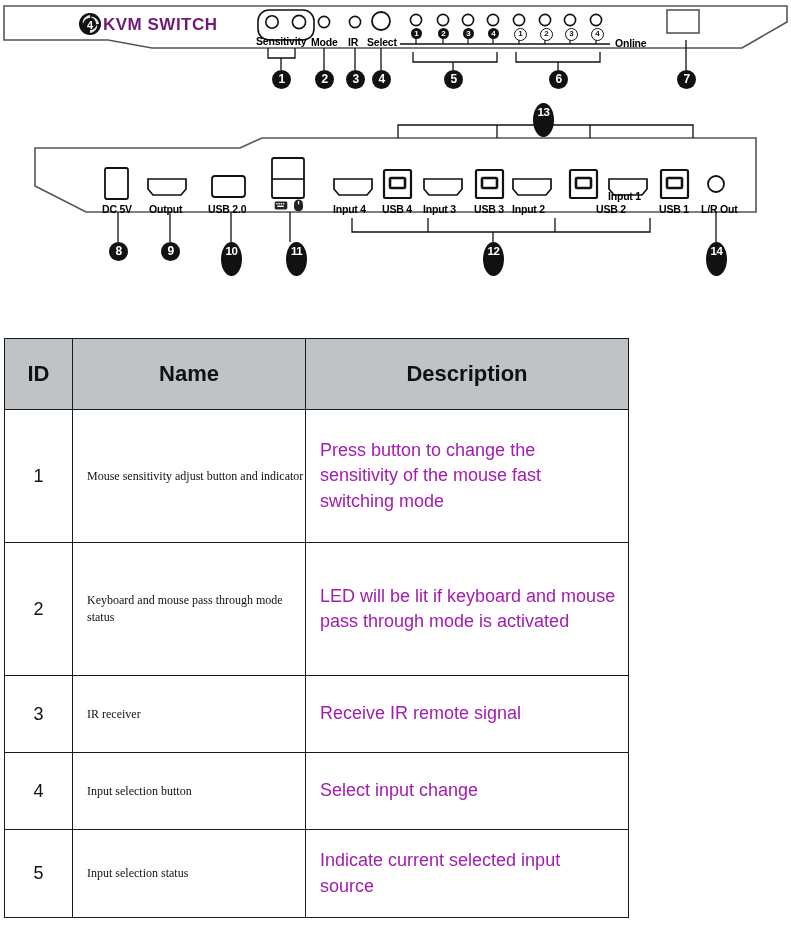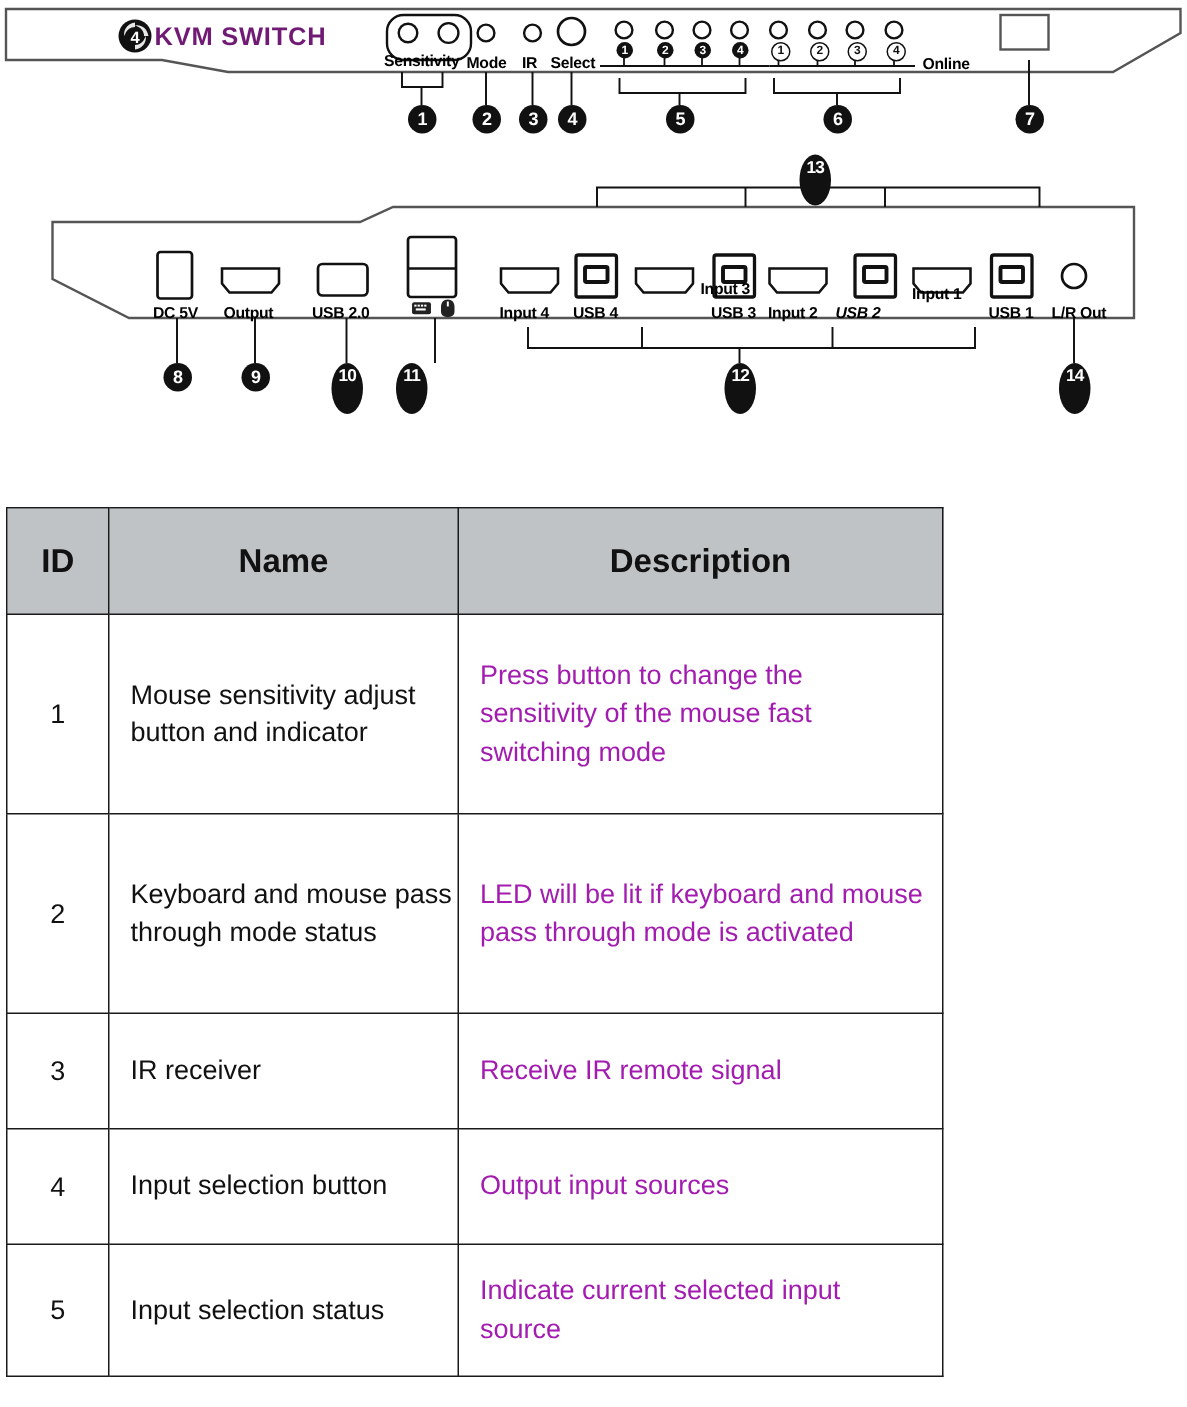--- a/index.html
+++ b/index.html
@@ -98,24 +98,25 @@
   }
   #spec-table th.col-id   { width: 65px; }
   #spec-table th.col-name { width: 230px; }
 
   #spec-table td.cell-id {
     text-align: center;
     font-size: 18px;
     color: #111;
   }
   #spec-table td.cell-name {
-    font-size: 18px;
+    font-size: 12px;
     padding: 6px 0 6px 14px;
     line-height: 1.40;
     color: #111;
+    font-family: Liberation Serif, serif;
   }
   #spec-table td.cell-desc {
     font-size: 18px;
     padding: 6px 12px 6px 14px;
     line-height: 1.40;
     color: #a21caf;
   }
 </style>
 </head>
 <body>
@@ -280,24 +281,24 @@
   <span class="badge" style="left:549px; top:70px;">6</span>
   <span class="badge" style="left:677px; top:70px;">7</span>
 
   <span class="badge wide" style="left:533px; top:103px;">13</span>
 
   <span class="dev-label" style="left:102px; top:203px;">DC 5V</span>
   <span class="dev-label" style="left:149px; top:203px;">Output</span>
   <span class="dev-label" style="left:208px; top:203px;">USB 2.0</span>
   <span class="dev-label" style="left:333px; top:203px;">Input 4</span>
   <span class="dev-label" style="left:382px; top:203px;">USB 4</span>
-  <span class="dev-label" style="left:423px; top:187px;margin-left:44px;">Input 3</span>
+  <span class="dev-label" style="left:423px; top:203px;">Input 3</span>
   <span class="dev-label" style="left:474px; top:203px;">USB 3</span>
   <span class="dev-label" style="left:512px; top:203px;">Input 2</span>
-  <span class="dev-label" style="left:557px; top:203px;font-style:italic;">USB 2</span>
+  <span class="dev-label" style="left:596px; top:203px;">USB 2</span>
   <span class="dev-label" style="left:608px; top:190px;text-align:center;">Input 1</span>
   <span class="dev-label" style="left:659px; top:203px;">USB 1</span>
   <span class="dev-label" style="left:701px; top:203px;">L/R Out</span>
 
   <svg style="position:absolute; left:274px; top:200px;" width="14" height="11" viewBox="0 0 14 11">
     <rect x="0.7" y="1.5" width="12.6" height="8" rx="1.4" fill="#222"></rect>
     <g fill="#fff">
       <rect x="2.2" y="3.1" width="1.5" height="1.3"></rect>
         <rect x="4.4" y="3.1" width="1.5" height="1.3"></rect>
       <rect x="6.6" y="3.1" width="1.5" height="1.3"></rect>
@@ -306,21 +307,21 @@
     </g>
   </svg>
   <svg style="position:absolute; left:293px; top:199px;" width="11" height="13" viewBox="0 0 11 13">
     <path d="M5.5 0.6 C8.4 0.6 10 2.6 10 5.6 v3 c0 2.4 -2 3.8 -4.5 3.8 S1 11 1 8.6 v-3 C1 2.6 2.6 0.6 5.5 0.6 Z" fill="#222"></path>
     <rect x="4.9" y="2" width="1.3" height="3.3" fill="#fff"></rect>
   </svg>
 
   <span class="badge" style="left:109px; top:242px;">8</span>
   <span class="badge" style="left:161px; top:242px;">9</span>
   <span class="badge wide" style="left:221px; top:242px;">10</span>
-  <span class="badge wide" style="left:264px; top:242px;">11</span>
+  <span class="badge wide" style="left:286px; top:242px;">11</span>
   <span class="badge wide" style="left:483px; top:242px;">12</span>
   <span class="badge wide" style="left:706px; top:242px;">14</span>
 </div>
 
 <table id="spec-table">
   <thead>
     <tr>
       <th class="col-id">ID</th>
       <th class="col-name">Name</th>
       <th class="col-desc">Description</th>
@@ -338,21 +339,21 @@
       <td class="cell-desc">LED will be lit if keyboard and mouse pass through mode is activated</td>
     </tr>
     <tr style="height:77px;">
       <td class="cell-id">3</td>
       <td class="cell-name">IR receiver</td>
       <td class="cell-desc">Receive IR remote signal</td>
     </tr>
     <tr style="height:77px;">
       <td class="cell-id">4</td>
       <td class="cell-name">Input selection button</td>
-      <td class="cell-desc">Output input sources</td>
+      <td class="cell-desc">Select input change</td>
     </tr>
     <tr style="height:88px;">
       <td class="cell-id">5</td>
       <td class="cell-name">Input selection status</td>
       <td class="cell-desc">Indicate current selected input source</td>
     </tr>
   </tbody>
 </table>
 
 </body></html>

